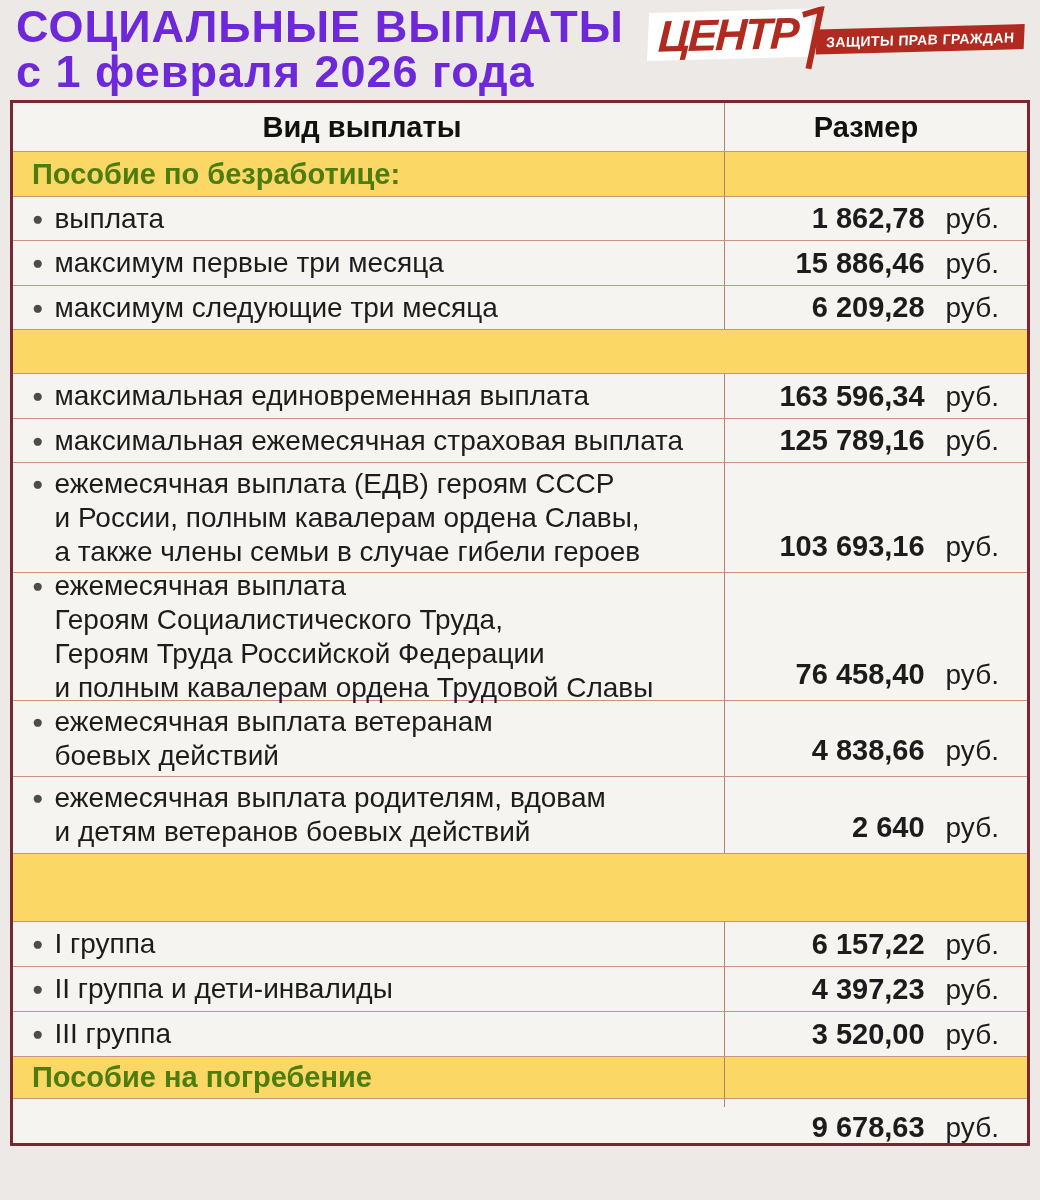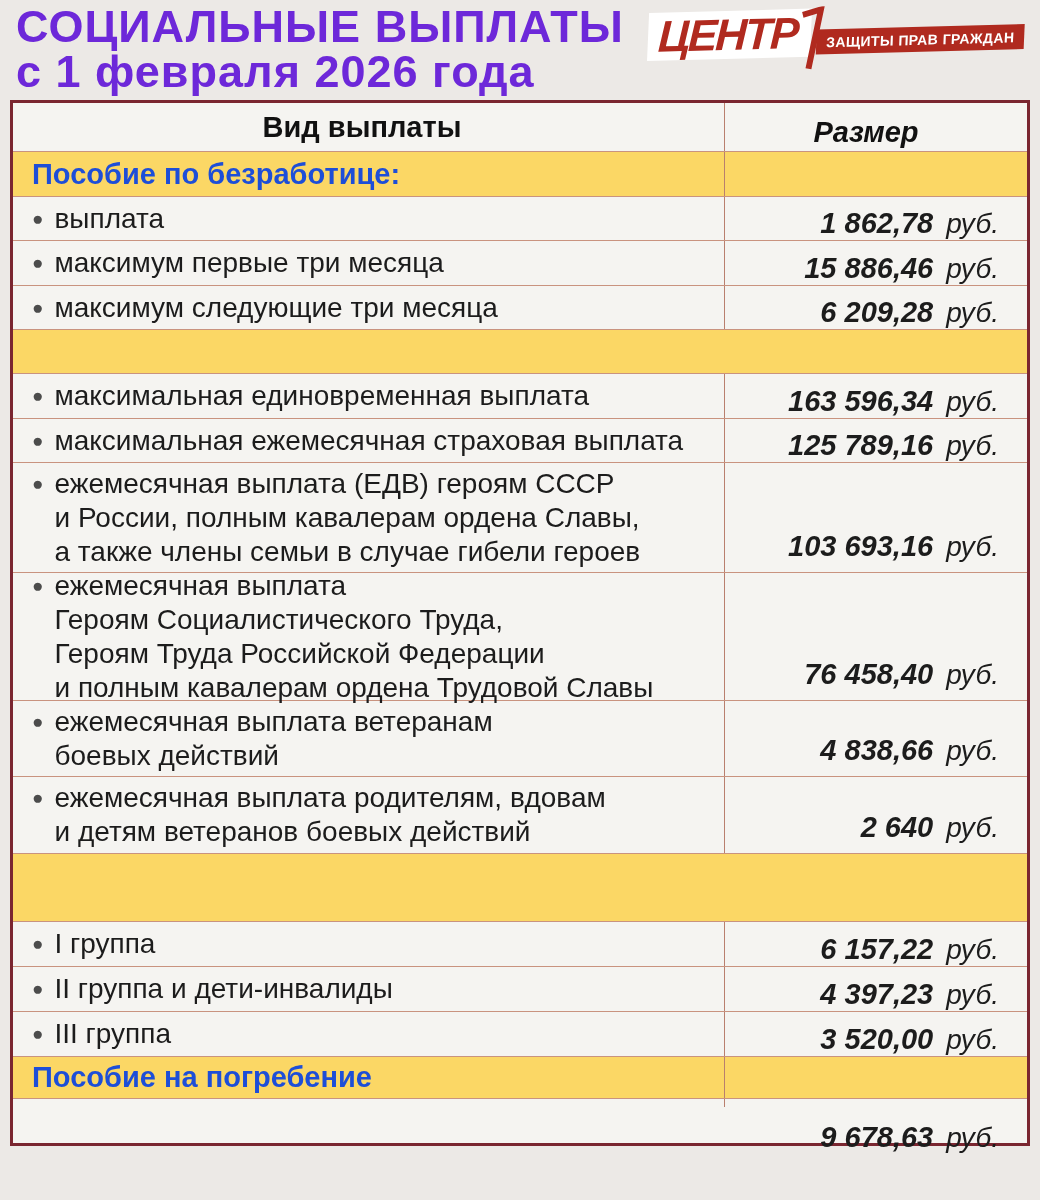--- a/index.html
+++ b/index.html
@@ -65,41 +65,40 @@
   .row.section{background:#fbd765;}
   .cell-l{
     width:712px;box-sizing:border-box;
     border-right:1px solid #b97f6e;
     display:flex;align-items:center;
     padding:4px 32px 4px 19px;
   }
   .cell-r{
     flex:1;box-sizing:border-box;
     display:flex;align-items:center;justify-content:flex-end;
-    padding:14px 28px 4px 8px;
-    font-style:italic;
+    padding:4px 28px 4px 8px;
   }
   .row.tall .cell-r{align-items:flex-end;padding-bottom:9px;}
   .lblwrap{display:flex;align-items:flex-start;}
   .bullet{
     color:#4c4c4c;font-size:19px;line-height:34px;
     margin-right:11px;flex:0 0 auto;
   }
   .lbl{
     font-size:28px;line-height:34px;
     white-space:pre-line;
   }
   .sec-lbl{
-    color:#1d4ed8;font-weight:700;
+    color:#4d7c0f;font-weight:700;
     font-size:29px;line-height:33px;
     white-space:pre-line;
   }
   .amount{white-space:nowrap;}
   .val{font-weight:700;font-size:29px;}
-  .unit{font-size:28px;margin-left:13px;}
+  .unit{font-size:28px;margin-left:21px;}
   .row.head{background:#f5f4f1;}
   .row.head .cell-l,.row.head .cell-r{justify-content:center;}
   .col-hdr{font-weight:700;font-size:29px;color:#111;}
   
   .h49{height:49px}.h45{height:45px}.h44{height:44px}.h42{height:42px}
   .h110{height:110px}.h128{height:128px}.h76{height:76px}.h77{height:77px}.h68{height:68px}
 </style>
 </head>
 <body>
 

